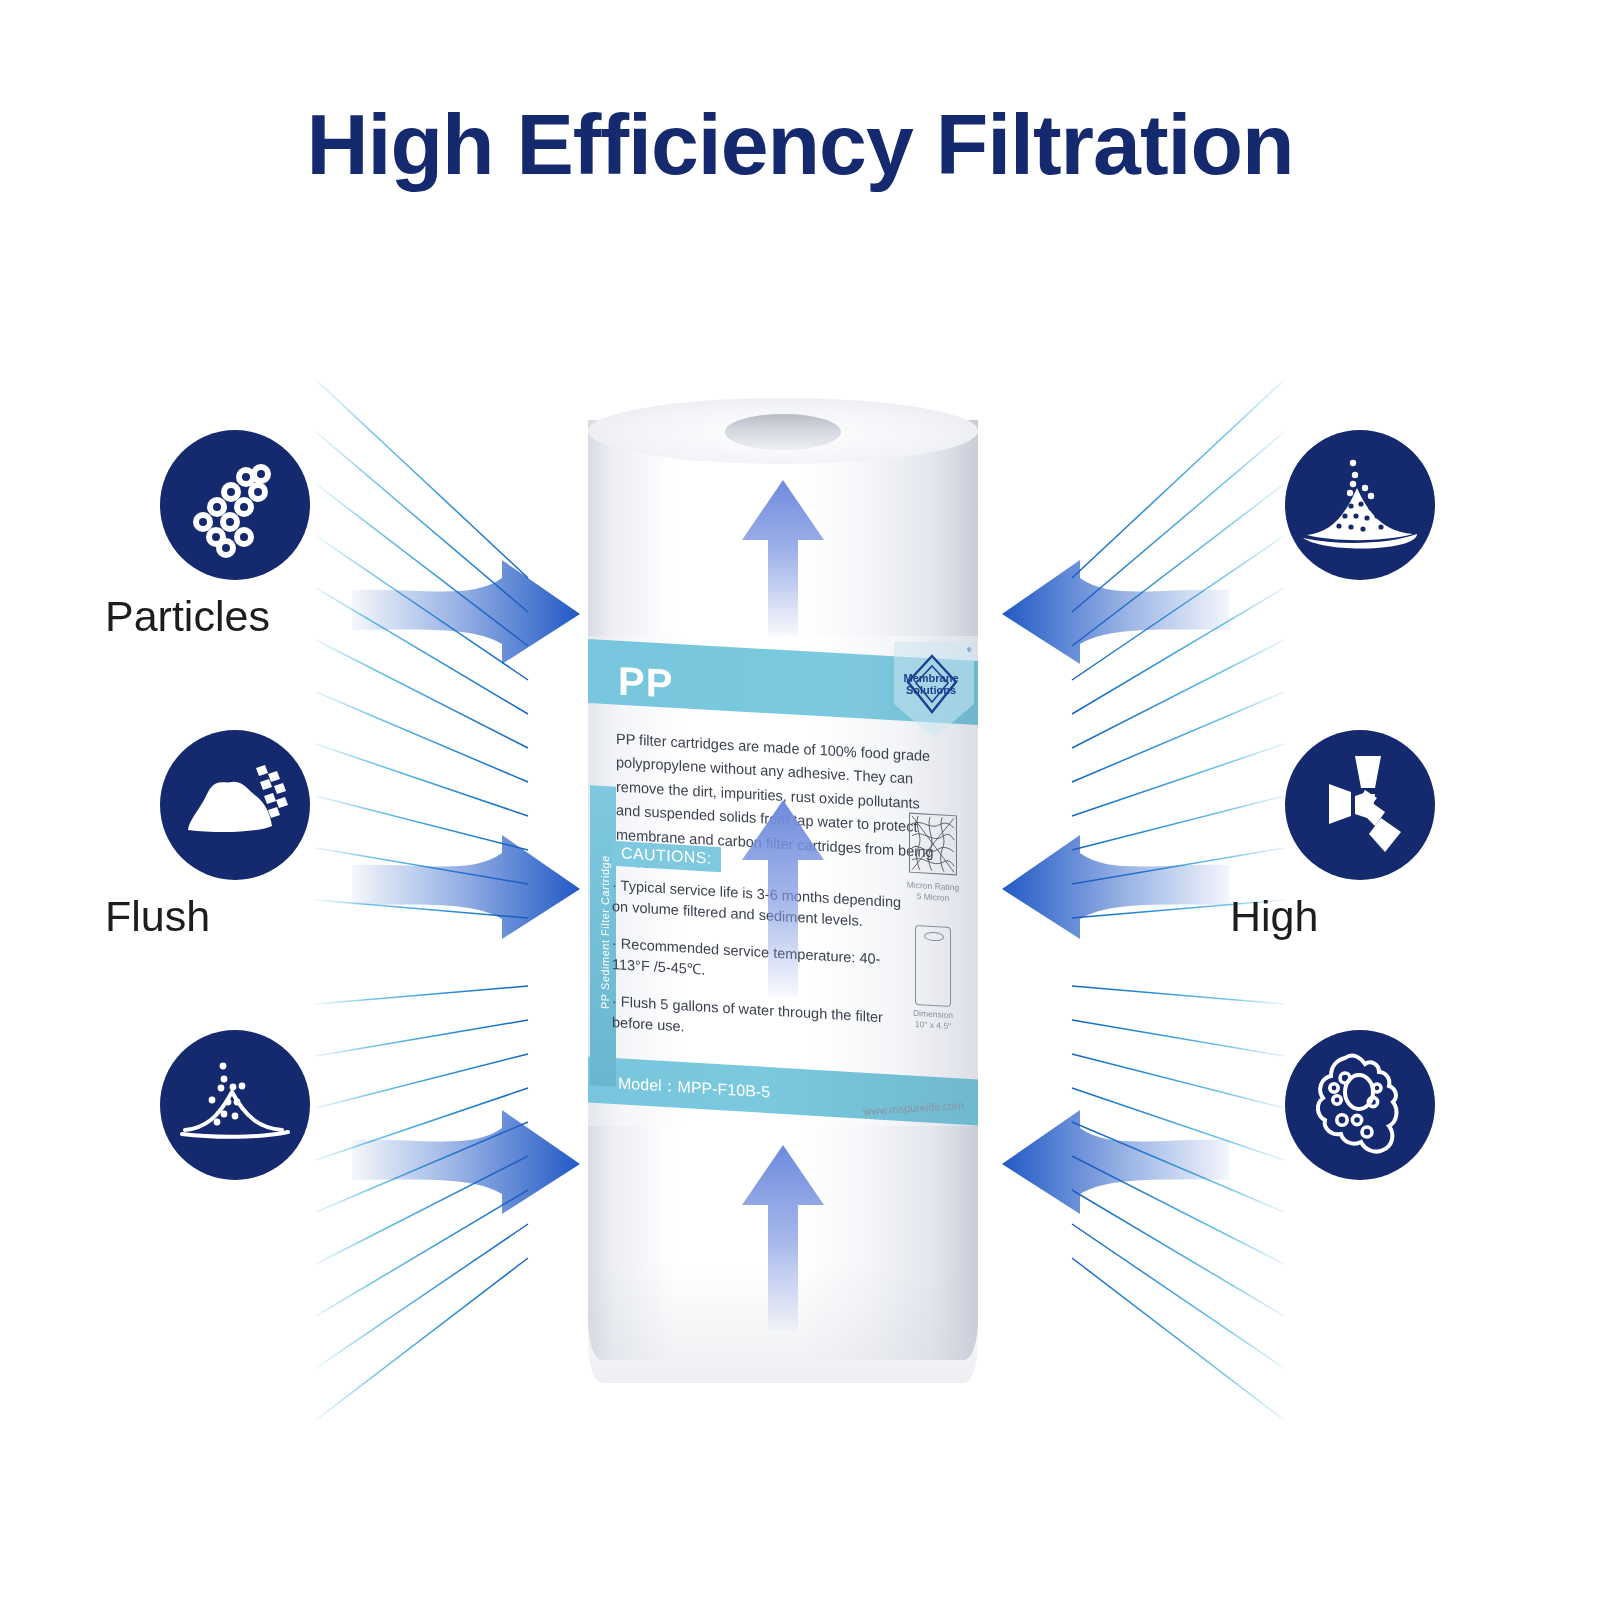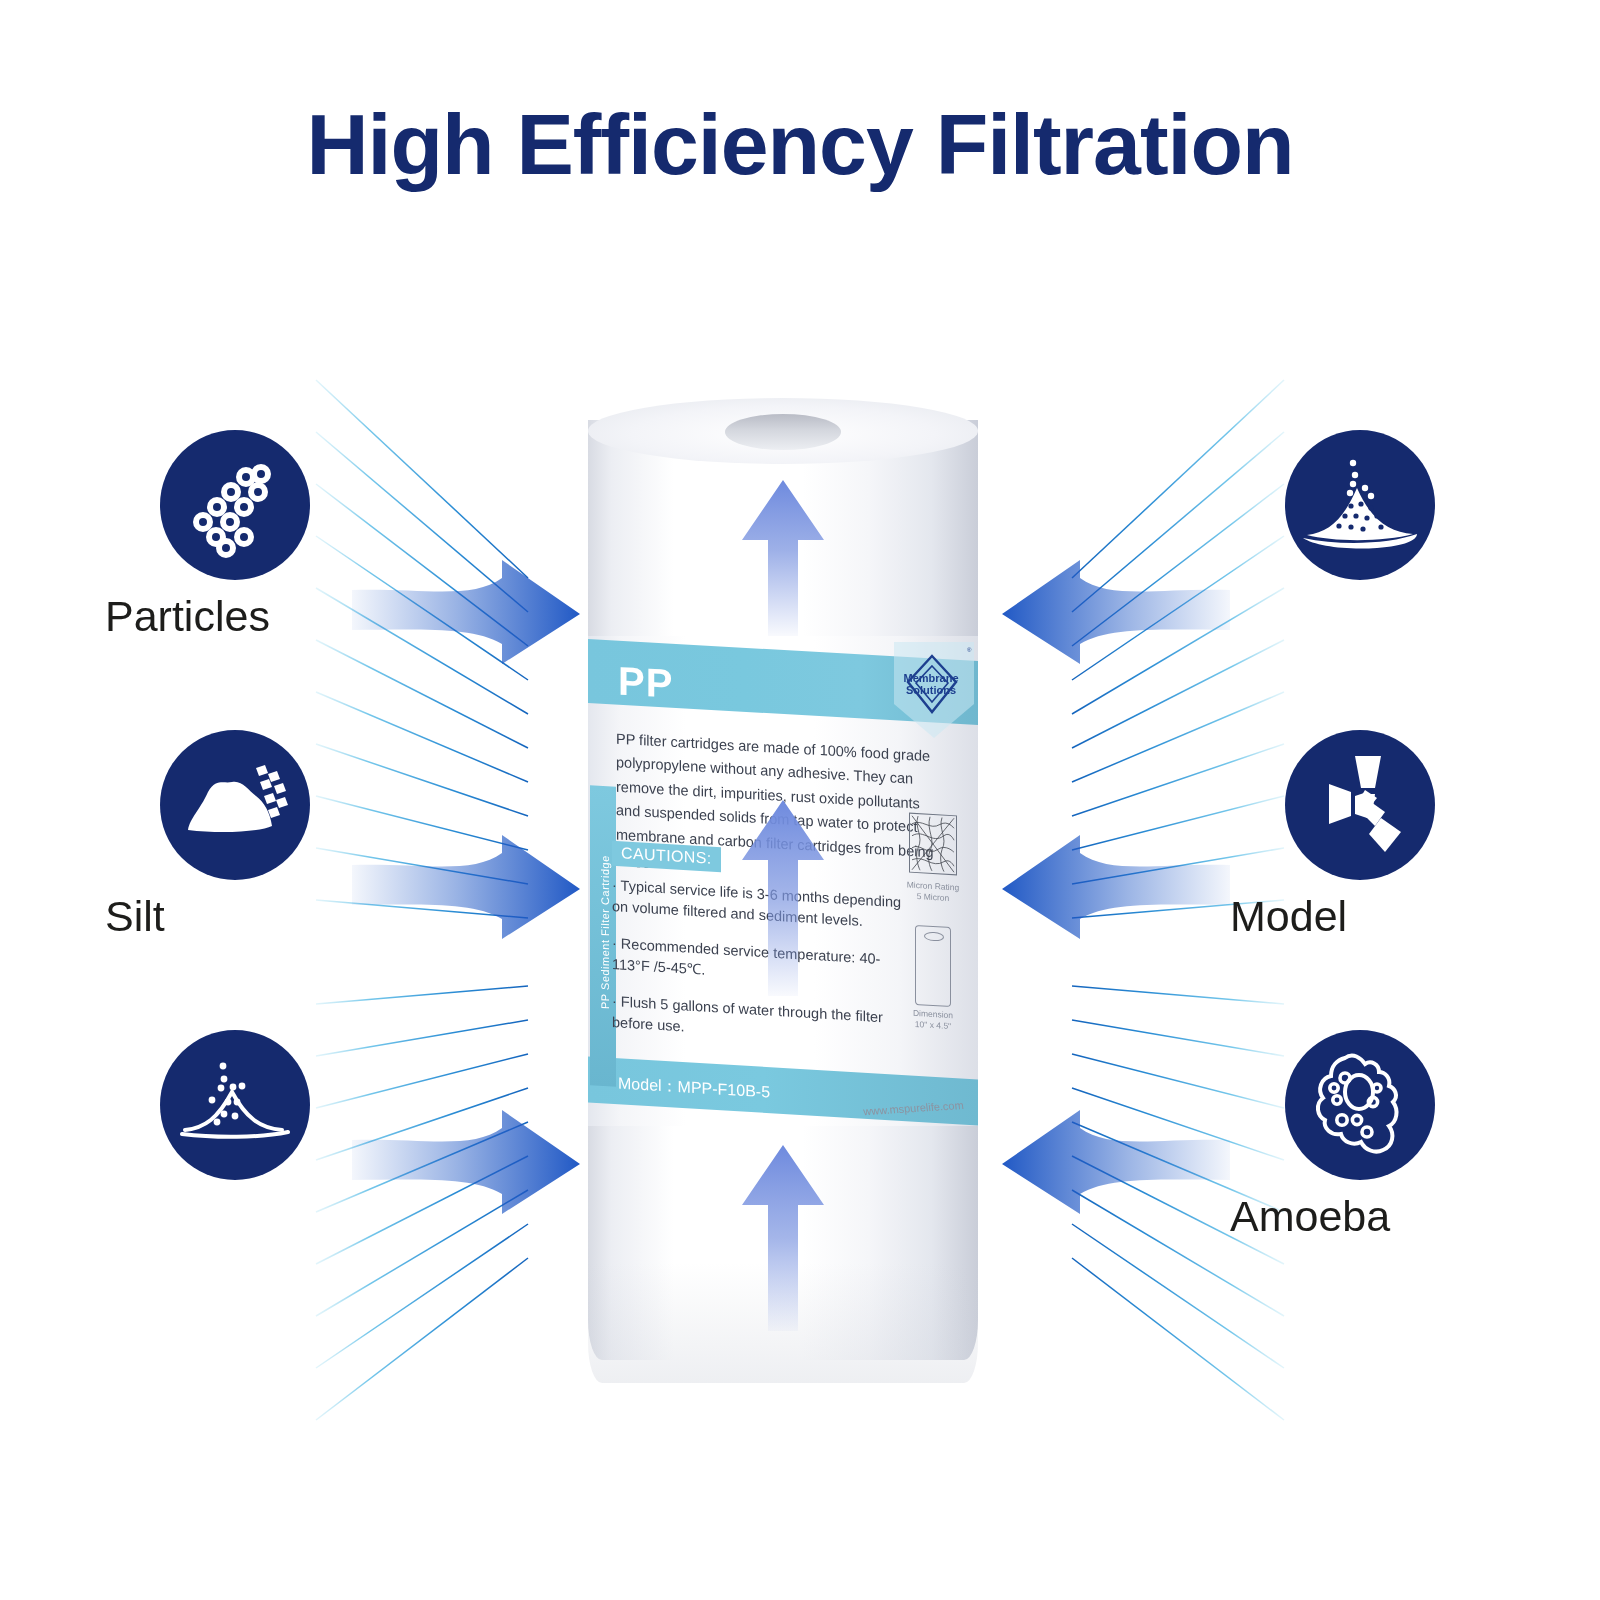--- a/index.html
+++ b/index.html
@@ -508,21 +508,21 @@
             <path d="M96,38 l9,-3 l3,8 l-9,3 Z"></path>
             <path d="M108,44 l9,-3 l3,8 l-9,3 Z"></path>
             <path d="M100,52 l9,-3 l3,8 l-9,3 Z"></path>
             <path d="M114,56 l9,-3 l3,8 l-9,3 Z"></path>
             <path d="M104,66 l9,-3 l3,8 l-9,3 Z"></path>
             <path d="M116,70 l9,-3 l3,8 l-9,3 Z"></path>
             <path d="M108,80 l9,-3 l3,8 l-9,3 Z"></path>
           </g>
         </svg>
       </div>
-      <div class="icon-label">Silt</div>
+      <div class="icon-label">Flush</div>
     </div>
 
     <div class="icon-item">
       <div class="icon-circle">
         <svg viewBox="0 0 150 150">
           <path d="M25,100 C45,98 58,88 72,62 C86,88 100,98 122,100" fill="none" stroke="#ffffff" stroke-width="4" stroke-linecap="round"></path>
           <path d="M22,104 C55,108 100,108 128,102" fill="none" stroke="#ffffff" stroke-width="4" stroke-linecap="round"></path>
           <g fill="#ffffff">
             <circle cx="63" cy="36" r="3.4"></circle>
             <circle cx="64" cy="49" r="3.4"></circle>
@@ -580,21 +580,21 @@
             <path d="M70,26 L96,26 L90,58 L76,58 Z"></path>
             <path d="M76,64 L90,64 L88,78 L78,78 Z"></path>
             <path d="M44,54 L66,62 L66,86 L44,94 Z"></path>
             <path d="M70,66 L82,62 L82,88 L70,84 Z"></path>
             <path d="M80,60 L92,68 L84,78 L74,70 Z"></path>
             <path d="M86,72 L100,82 L90,96 L78,84 Z"></path>
             <path d="M96,88 L116,102 L100,122 L84,104 Z"></path>
           </g>
         </svg>
       </div>
-      <div class="icon-label">Model</div>
+      <div class="icon-label">High</div>
     </div>
 
     <div class="icon-item">
       <div class="icon-circle">
         <svg viewBox="0 0 150 150">
           <path d="M60,28 C68,22 76,28 80,34 C86,30 94,34 94,42 C100,42 106,48 104,56
                    C110,58 114,66 108,72 C114,80 112,92 104,96 C110,104 108,116 98,120
                    C90,124 80,120 76,112 C68,116 58,112 56,104 C46,106 38,98 40,90
                    C32,86 30,74 38,68 C32,60 36,48 46,46 C46,36 52,30 60,28 Z" fill="none" stroke="#ffffff" stroke-width="4"></path>
           <ellipse cx="74" cy="62" rx="14" ry="17" fill="none" stroke="#ffffff" stroke-width="4"></ellipse>
@@ -603,17 +603,16 @@
             <circle cx="49" cy="58" r="4.2"></circle>
             <circle cx="52" cy="70" r="4.2"></circle>
             <circle cx="57" cy="90" r="5.2"></circle>
             <circle cx="72" cy="90" r="4.6"></circle>
             <circle cx="88" cy="72" r="4.6"></circle>
             <circle cx="92" cy="58" r="4"></circle>
             <circle cx="82" cy="102" r="5"></circle>
           </g>
         </svg>
       </div>
-      <div class="icon-label">Amoeba</div>
     </div>
   </div>
 
 </div>
 
 </body></html>

